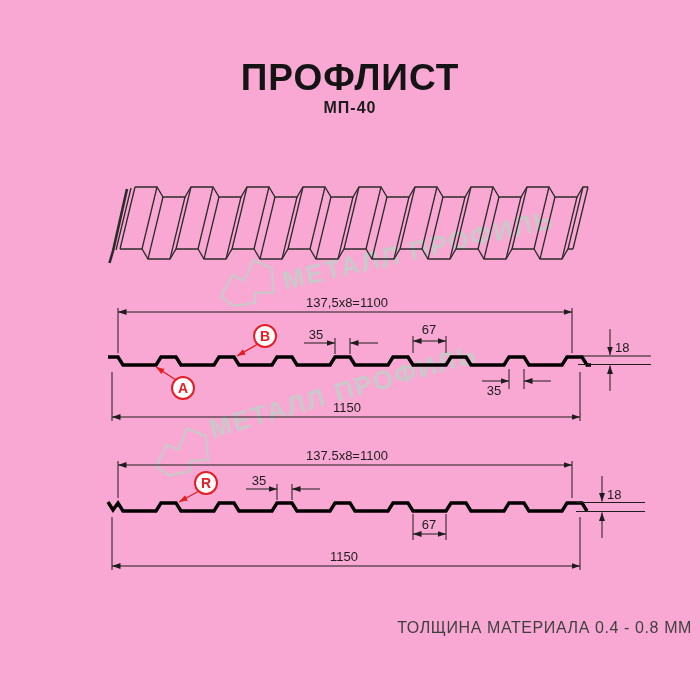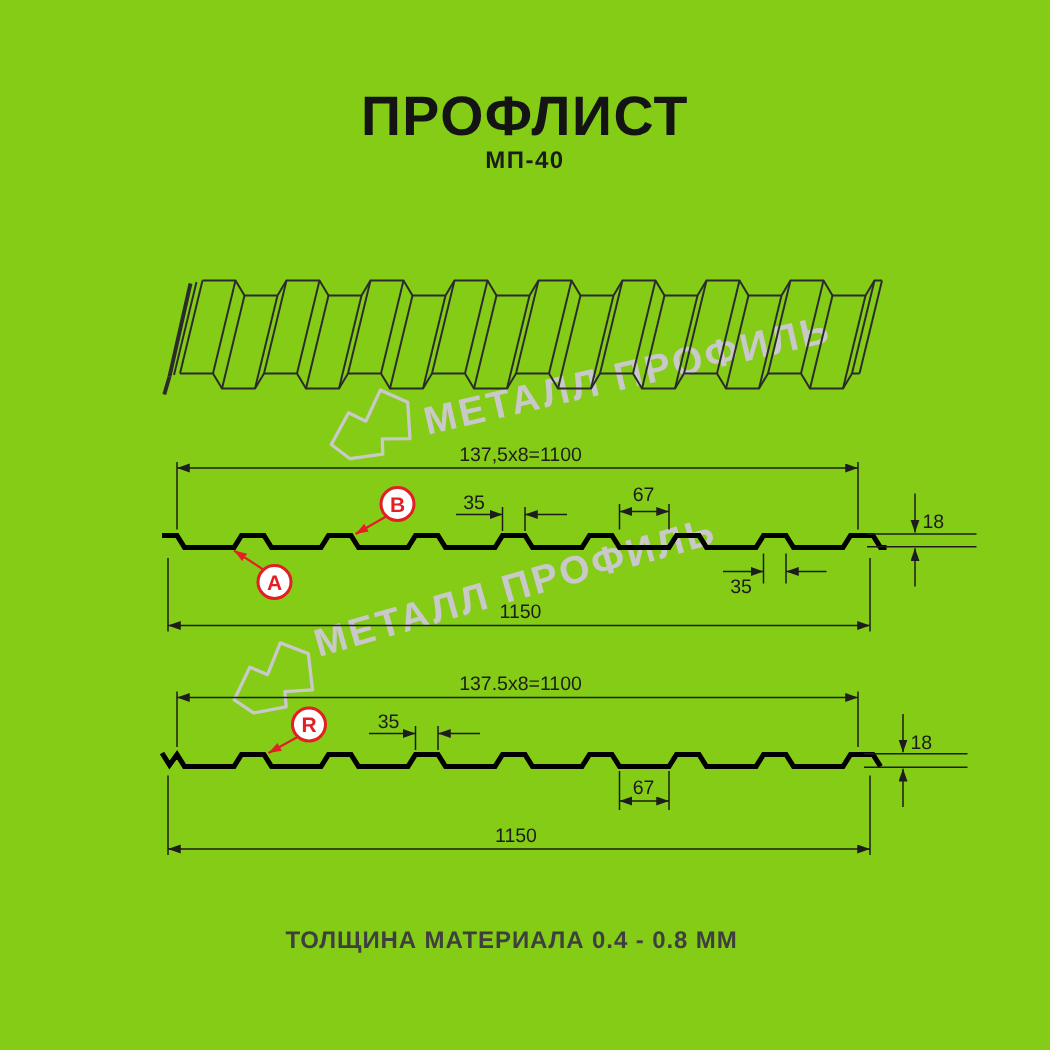--- a/index.html
+++ b/index.html
@@ -1,23 +1,23 @@
 <!DOCTYPE html>
 <html><head>
 <meta charset="utf-8">
 <style>
   html,body { margin:0; padding:0; background:#fff; }
-  .stage { position:relative; width:700px; height:700px; background:#84cc16; overflow:hidden;
+  .stage { position:relative; width:700px; height:700px; background:#f9a8d4; overflow:hidden;
            font-family:"Liberation Sans", sans-serif; }
   .title { position:absolute; top:57px; left:0; right:0; text-align:center;
            font-weight:bold; font-size:37px; letter-spacing:1px; color:#141414; }
   .subtitle { position:absolute; top:99px; left:0; right:0; text-align:center;
            font-weight:bold; font-size:16px; letter-spacing:1px; color:#1c1c1c; }
-  .footer { position:absolute; top:619px; left:0; right:18px; text-align:center;
-           font-weight:bold; font-size:16px; letter-spacing:0.6px; color:#3f3f3f; }
+  .footer { position:absolute; top:619px; left:0; right:8px; text-align:right;
+           font-weight:normal; font-size:16px; letter-spacing:0.6px; color:#3f3f3f; }
   svg.drawing { position:absolute; left:0; top:0; }
   .ext  { stroke:#1d1d1d; stroke-width:1; fill:none; }
   .dim  { stroke:#1d1d1d; stroke-width:1; fill:none; }
   .dimtxt { font-family:"Liberation Sans", sans-serif; font-size:13px; fill:#1d1d1d; }
   .mid { text-anchor:middle; }
   .profile { stroke:#000; stroke-width:3.4; fill:none; stroke-miterlimit:6; }
   .sheet { stroke:#2b2b2b; stroke-width:1.3; fill:none; }
   .sheet-thick { stroke:#2b2b2b; stroke-width:2.6; fill:none; }
   .redc { stroke:#e31e24; stroke-width:2; fill:#ffffff; }
   .redl { stroke:#e31e24; stroke-width:1.4; fill:none; }

